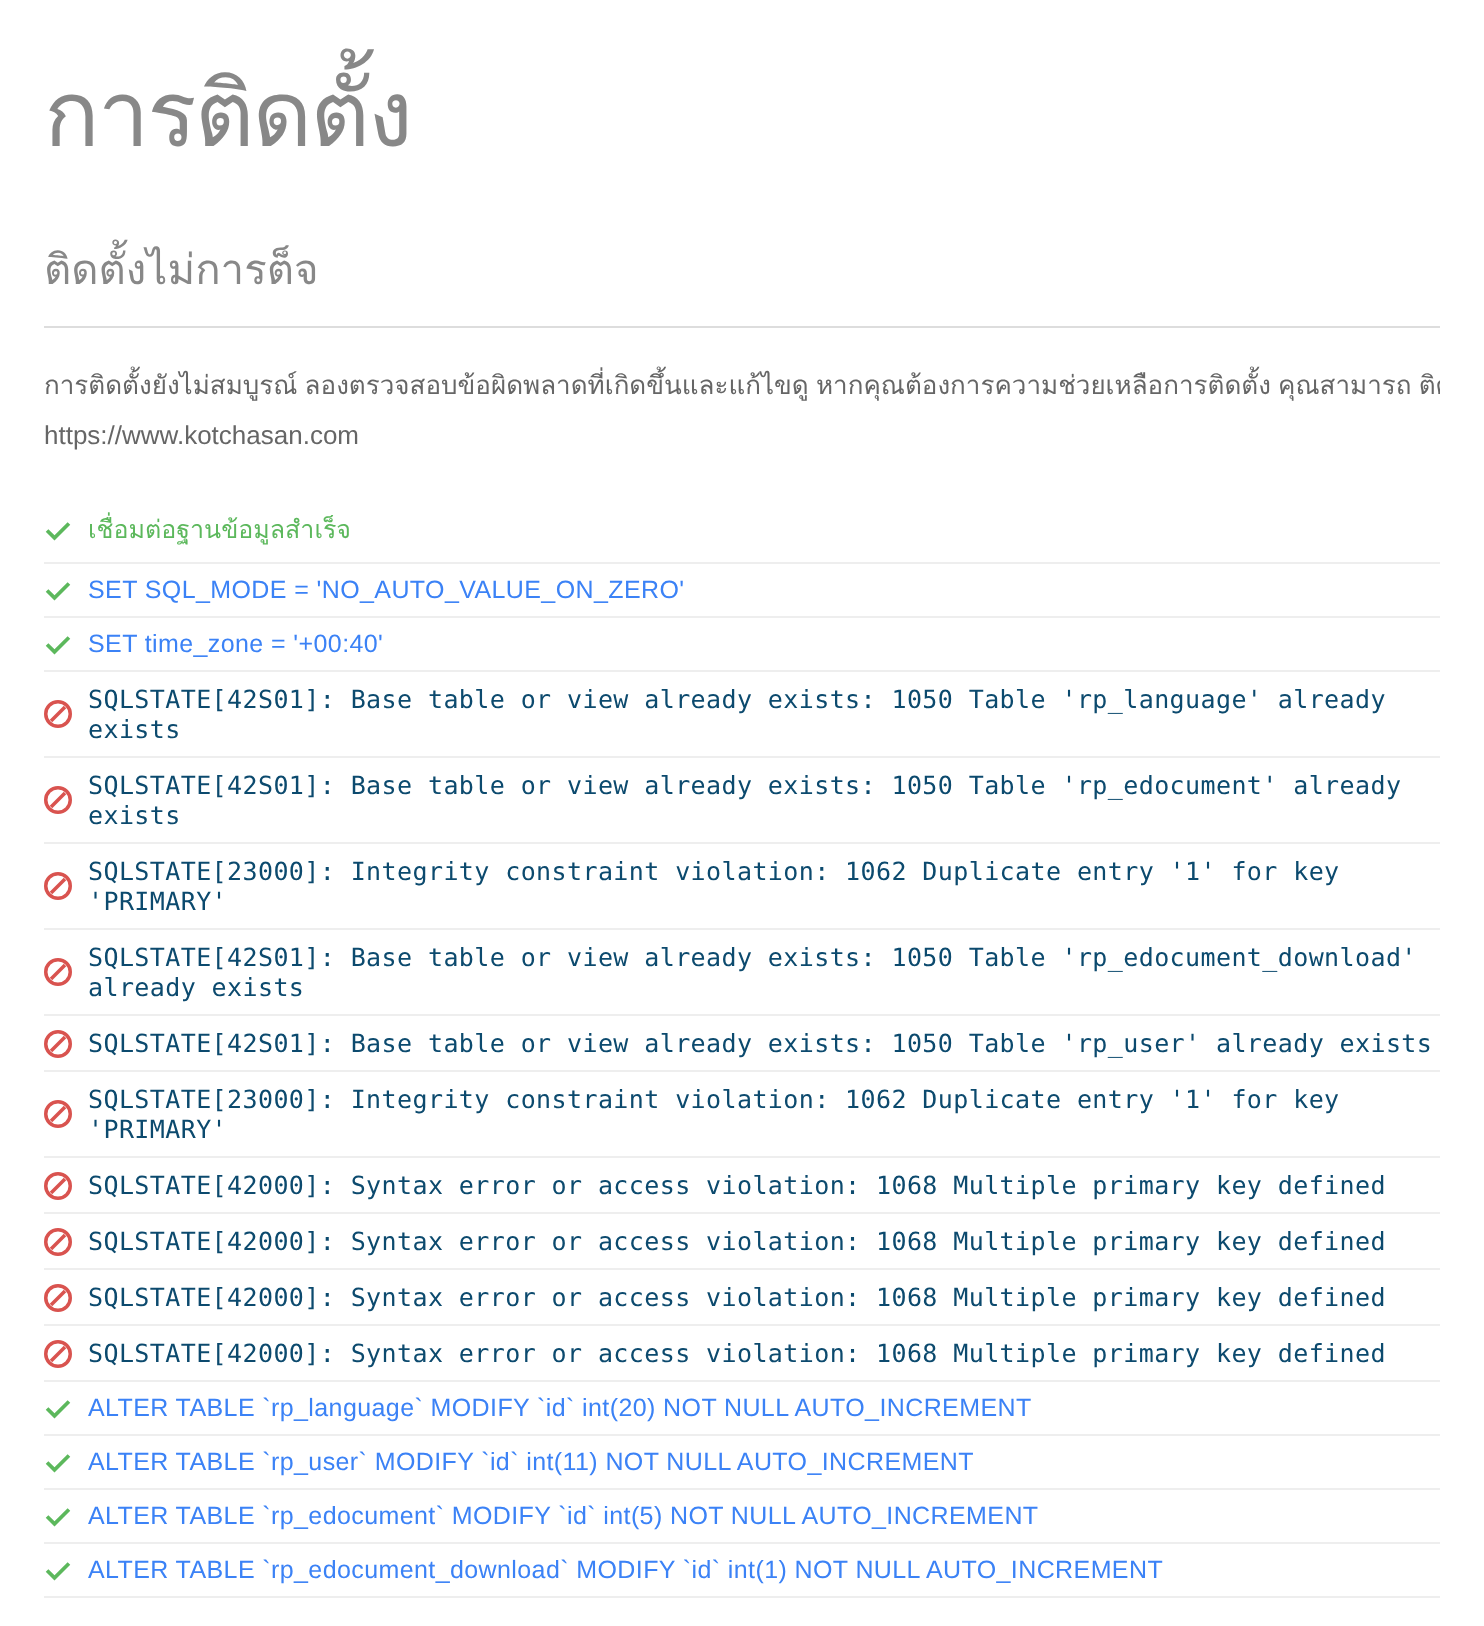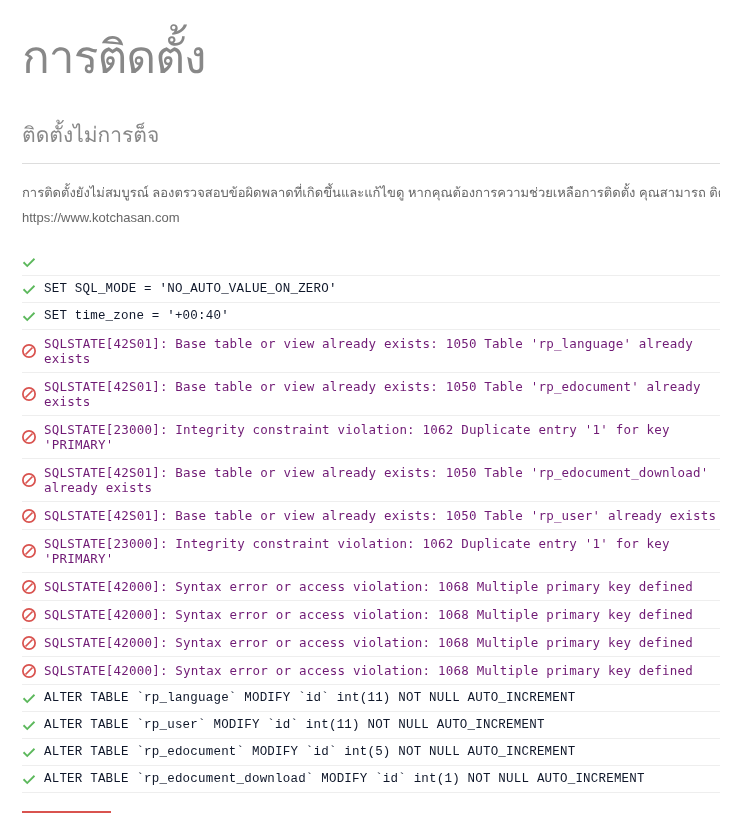--- a/index.html
+++ b/index.html
@@ -66,26 +66,26 @@
       justify-content: center;
       flex-shrink: 0;
     }
     .icon-success svg {
       fill: #5cb85c;
     }
     .icon-error svg {
       fill: #d9534f;
     }
     .log-text-success {
-      color: #0f172a;
-      font-family: Liberation Mono, monospace;
+      color: #3b82f6;
+      font-family: Liberation Sans, sans-serif;
       letter-spacing: 0.2px;
     }
     .log-text-error {
-      color: #701a75;
+      color: #0c4a6e;
       font-family: monospace, Tahoma, sans-serif;
       letter-spacing: 0.2px;
     }
     .log-text-success-thai {
       color: #5cb85c;
     }
     .retry-button {
       background: #d9534f;
       color: #fff;
       border: none;
@@ -111,20 +111,21 @@
 <p class="description">การติดตั้งยังไม่สมบูรณ์ ลองตรวจสอบข้อผิดพลาดที่เกิดขึ้นและแก้ไขดู หากคุณต้องการความช่วยเหลือการติดตั้ง คุณสามารถ ติดต่อสอบถามไ</p>
 <p class="url-line">https://www.kotchasan.com</p>
 
 <ul class="log-list" id="log-list">
     <li class="log-item">
       <span class="icon icon-success">
         <svg viewBox="0 0 16 16" width="14" height="14">
           <path d="M13.5 3.5L6 11 2.5 7.5 1 9l5 5 9-9z"></path>
         </svg>
       </span>
+      <span class="log-text-success-thai">เชื่อมต่อฐานข้อมูลสำเร็จ</span>
     </li>
     <li class="log-item">
       <span class="icon icon-success">
         <svg viewBox="0 0 16 16" width="14" height="14">
           <path d="M13.5 3.5L6 11 2.5 7.5 1 9l5 5 9-9z"></path>
         </svg>
       </span>
       <span class="log-text-success">SET SQL_MODE = 'NO_AUTO_VALUE_ON_ZERO'</span>
     </li>
     <li class="log-item">
@@ -224,21 +225,21 @@
         </svg>
       </span>
       <span class="log-text-error">SQLSTATE[42000]: Syntax error or access violation: 1068 Multiple primary key defined</span>
     </li>
     <li class="log-item">
       <span class="icon icon-success">
         <svg viewBox="0 0 16 16" width="14" height="14">
           <path d="M13.5 3.5L6 11 2.5 7.5 1 9l5 5 9-9z"></path>
         </svg>
       </span>
-      <span class="log-text-success">ALTER TABLE `rp_language` MODIFY `id` int(11) NOT NULL AUTO_INCREMENT</span>
+      <span class="log-text-success">ALTER TABLE `rp_language` MODIFY `id` int(20) NOT NULL AUTO_INCREMENT</span>
     </li>
     <li class="log-item">
       <span class="icon icon-success">
         <svg viewBox="0 0 16 16" width="14" height="14">
           <path d="M13.5 3.5L6 11 2.5 7.5 1 9l5 5 9-9z"></path>
         </svg>
       </span>
       <span class="log-text-success">ALTER TABLE `rp_user` MODIFY `id` int(11) NOT NULL AUTO_INCREMENT</span>
     </li>
     <li class="log-item">

